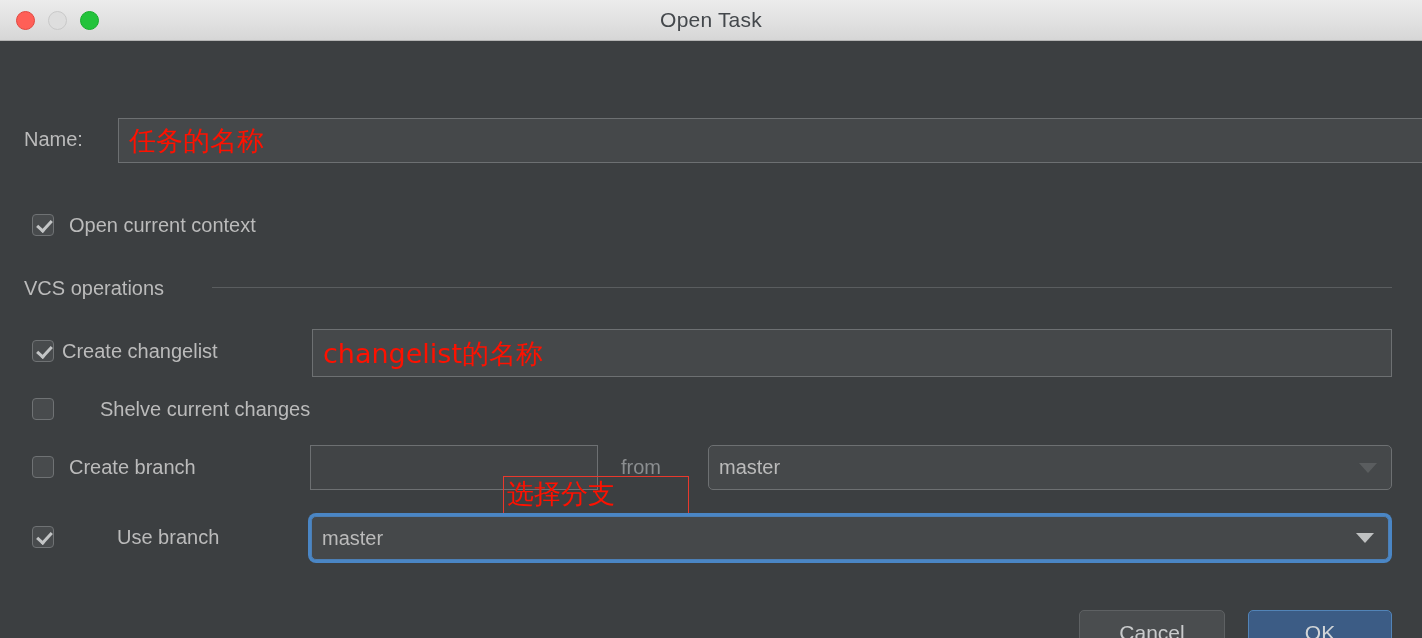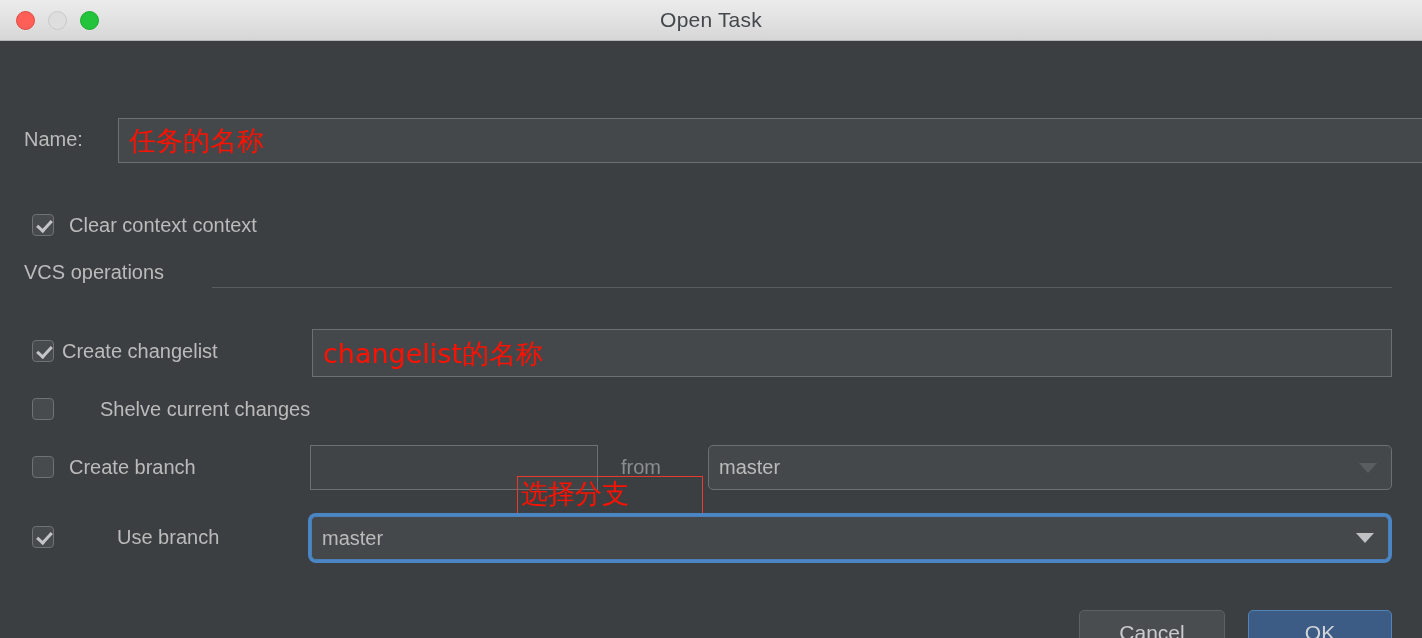--- a/index.html
+++ b/index.html
@@ -172,23 +172,23 @@
   </div>
 
   <div id="content">
 
     <div class="row-label" style="position:absolute; left:24px; top:87px;">Name:</div>
     <div class="textfield" style="left:118px; top:77px; width:1324px; height:45px;">
       <span class="redtext">任务的名称</span>
     </div>
 
     <div class="cb checked" style="left:32px; top:173px;"></div>
-    <div class="row-label" style="position:absolute; left:69px; top:173px;">Clear context context</div>
-
-    <div class="row-label" style="position:absolute; left:24px; top:220px;text-align:center;">VCS operations</div>
+    <div class="row-label" style="position:absolute; left:69px; top:173px;">Open current context</div>
+
+    <div class="row-label" style="position:absolute; left:24px; top:236px;text-align:center;">VCS operations</div>
     <div class="sep" style="left:212px; top:246px; width:1180px;"></div>
 
     <div class="cb checked" style="left:32px; top:299px;"></div>
     <div class="row-label" style="position:absolute; left:62px; top:299px;text-align:center;">Create changelist</div>
     <div class="textfield" style="left:312px; top:288px; width:1080px; height:48px;">
       <span class="redtext">changelist的名称</span>
     </div>
 
     <div class="cb" style="left:32px; top:357px;"></div>
     <div class="row-label" style="position:absolute; left:69px; top:357px;margin-left:31px;">Shelve current changes</div>
@@ -197,21 +197,21 @@
     <div class="row-label" style="position:absolute; left:69px; top:415px;">Create branch</div>
     <div class="textfield empty" style="left:310px; top:404px; width:288px; height:45px;">
       <span></span>
     </div>
     <div class="row-label" style="position:absolute; left:621px; top:415px; color:#8b8e90;">from</div>
     <div class="combo" style="left:708px; top:404px; width:684px; height:45px;">
       <span>master</span>
       <span class="arrow dim"></span>
     </div>
 
-    <div class="redbox" style="left:517px; top:435px; width:186px; height:43px;">
+    <div class="redbox" style="left:503px; top:435px; width:186px; height:43px;">
       <span class="redtext" style="position:absolute; left:3px; top:3px;">选择分支</span>
     </div>
 
     <div class="cb checked" style="left:32px; top:485px;"></div>
     <div class="row-label" style="position:absolute; left:69px; top:485px;margin-left:48px;">Use branch</div>
     <div class="combo focused" style="left:311px; top:475px; width:1078px; height:44px;">
       <span>master</span>
       <span class="arrow"></span>
     </div>
 

